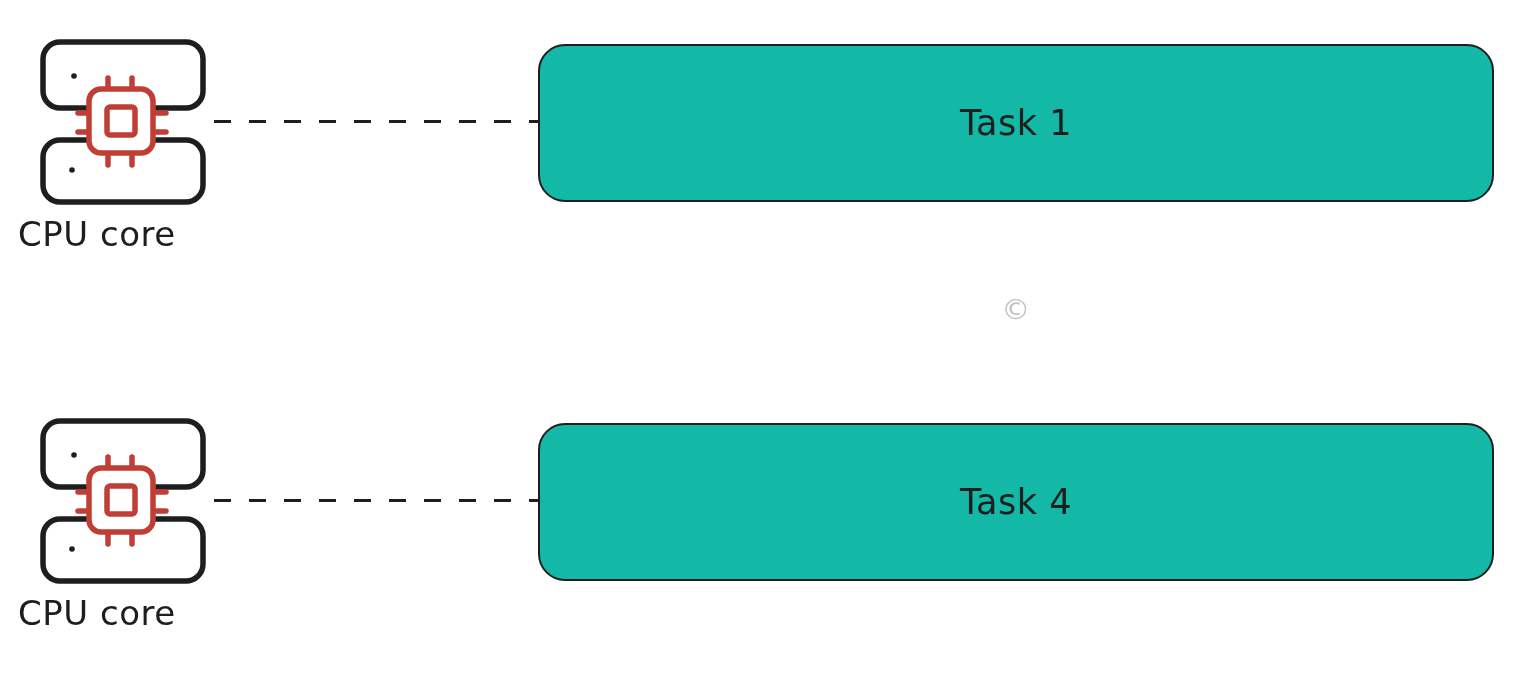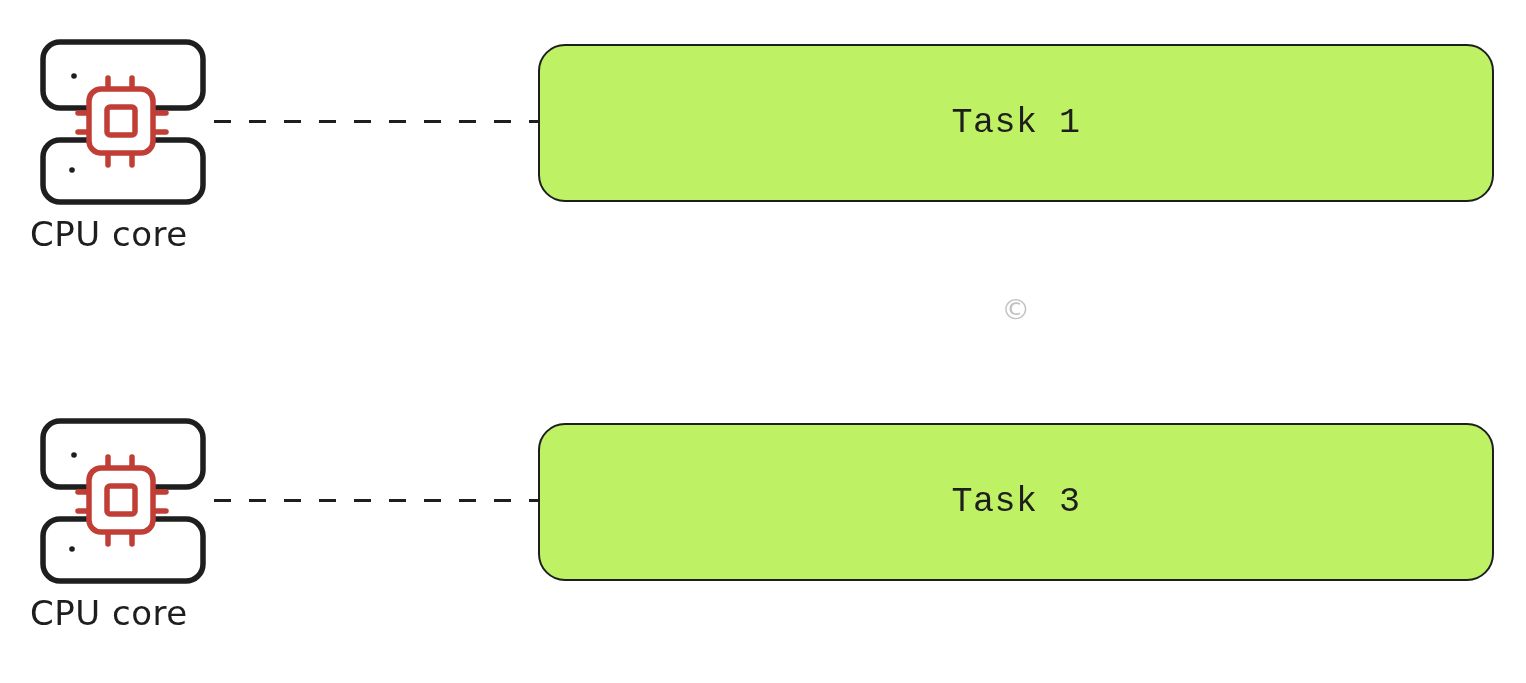--- a/index.html
+++ b/index.html
@@ -30,47 +30,46 @@
     width: 172px; height: 172px;
   }
   .cpu-icon .frame   { fill: #fff; stroke: var(--outline); stroke-width: 5.5; }
   .cpu-icon .dot     { fill: var(--outline); }
   .cpu-icon .pin     { stroke: var(--chip-red); stroke-width: 5.5; stroke-linecap: round; }
   .cpu-icon .chip-body  { fill: #fff; stroke: var(--chip-red); stroke-width: 5.5; }
   .cpu-icon .chip-inner { fill: none; stroke: var(--chip-red); stroke-width: 5.5; }
 
   .core-label {
     position: absolute;
-    left: 30px; top: 214px;
+    left: 18px; top: 214px;
     width: 190px;
     font-size: 34px;
     color: var(--outline);
     letter-spacing: 0.5px;
     white-space: nowrap;
   }
 
   .connector {
     position: absolute;
     left: 214px; top: 120px;
     width: 324px; height: 3px;
     background: repeating-linear-gradient(90deg,
       var(--outline) 0 17px, transparent 17px 35px);
   }
 
   .task-box {
     position: absolute;
     left: 538px; top: 44px;
     width: 956px; height: 158px;
-    background: #bef264;
+    background: #14b8a6;
     border: 2.5px solid var(--outline);
     border-radius: 27px;
     display: flex;
     align-items: center;
     justify-content: center;
-    font-family: Liberation Mono, monospace;
   }
   .task-label {
     font-size: 35px;
     color: var(--outline);
     letter-spacing: 0.5px;
   }
 
   .watermark {
     position: absolute;
     left: 538px; top: 295px;
@@ -136,17 +135,17 @@
         <line class="pin" x1="40" y1="96" x2="58" y2="96"></line>
         <line class="pin" x1="110" y1="77" x2="128" y2="77"></line>
         <line class="pin" x1="110" y1="96" x2="128" y2="96"></line>
         <rect class="chip-body" x="51" y="53" width="64" height="64" rx="12"></rect>
         <rect class="chip-inner" x="69" y="71" width="28" height="28" rx="3"></rect>
       </g>
     </svg>
     <div class="core-label">CPU core</div>
     <div class="connector"></div>
     <div class="task-box">
-      <span class="task-label">Task 3</span>
+      <span class="task-label">Task 4</span>
     </div>
   </div>
 
 </div>
 
 </body></html>

